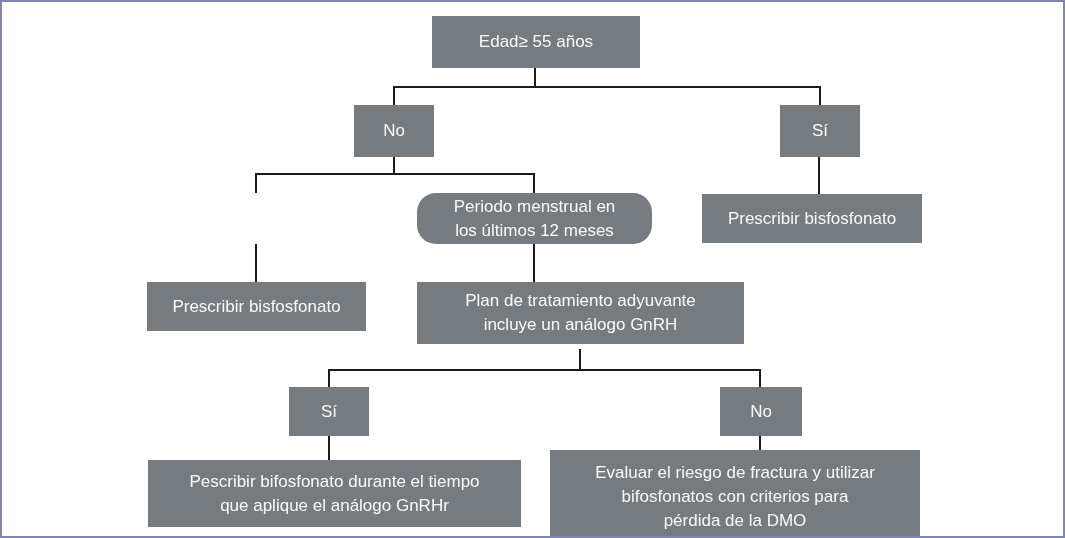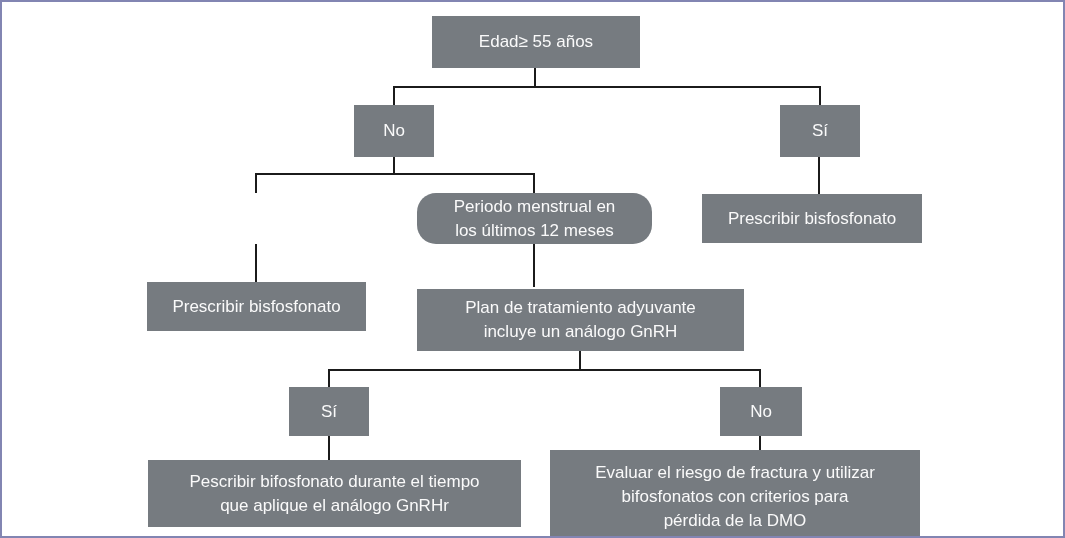--- a/index.html
+++ b/index.html
@@ -76,21 +76,21 @@
   <div class="node" style="left:778px;top:103px;width:80px;height:52px;">Sí</div>
 
 
   <div class="node" style="left:415px;top:191px;width:235px;height:51px;border-radius:19px;">Periodo menstrual en
 los últimos 12 meses</div>
 
   <div class="node" style="left:700px;top:192px;width:220px;height:49px;">Prescribir bisfosfonato</div>
 
   <div class="node" style="left:145px;top:280px;width:219px;height:49px;">Prescribir bisfosfonato</div>
 
-  <div class="node" style="left:415px;top:287px;width:327px;height:62px;">Plan de tratamiento adyuvante
+  <div class="node" style="left:415px;top:280px;width:327px;height:62px;">Plan de tratamiento adyuvante
 incluye un análogo GnRH</div>
 
   <div class="node" style="left:287px;top:385px;width:80px;height:49px;">Sí</div>
 
   <div class="node" style="left:718px;top:385px;width:82px;height:49px;">No</div>
 
   <div class="node" style="left:146px;top:458px;width:373px;height:67px;">Pescribir bifosfonato durante el tiempo
 que aplique el análogo GnRHr</div>
 
   <div class="node" style="left:548px;top:448px;width:370px;height:94px;">Evaluar el riesgo de fractura y utilizar

